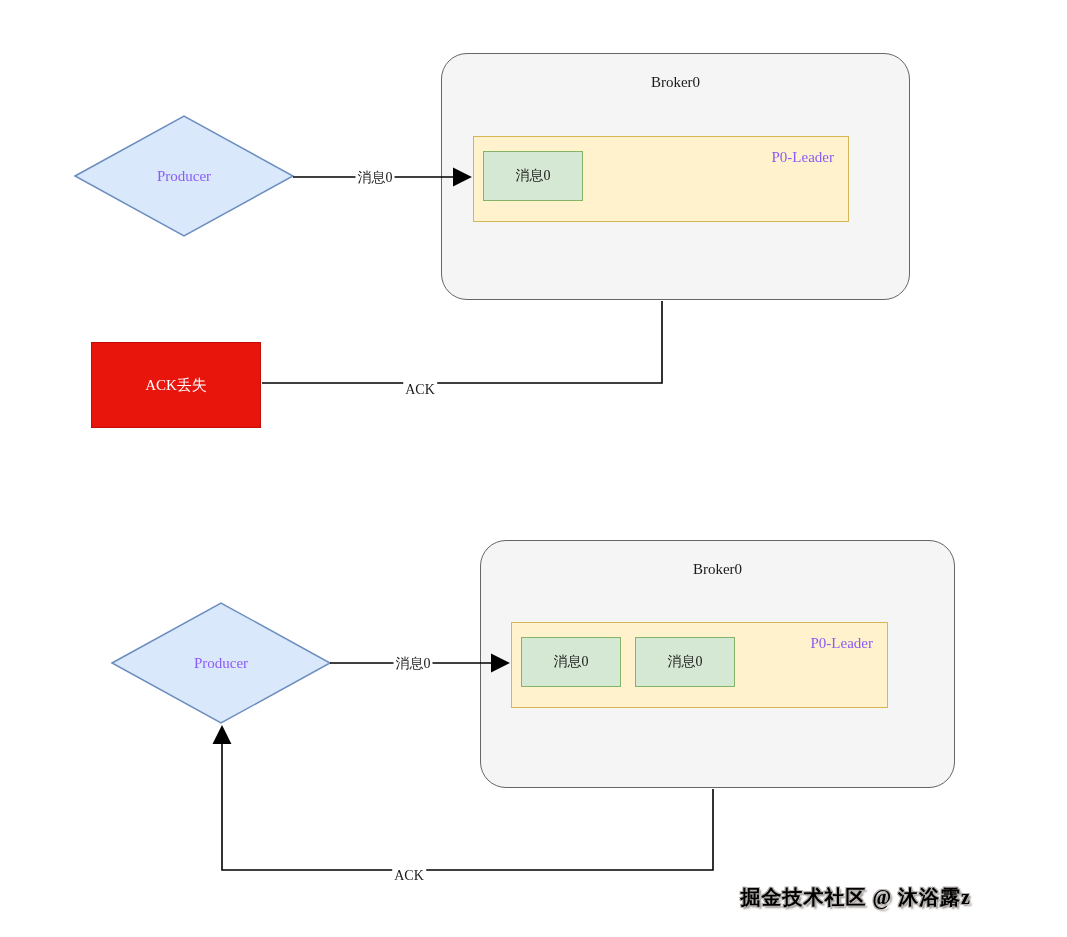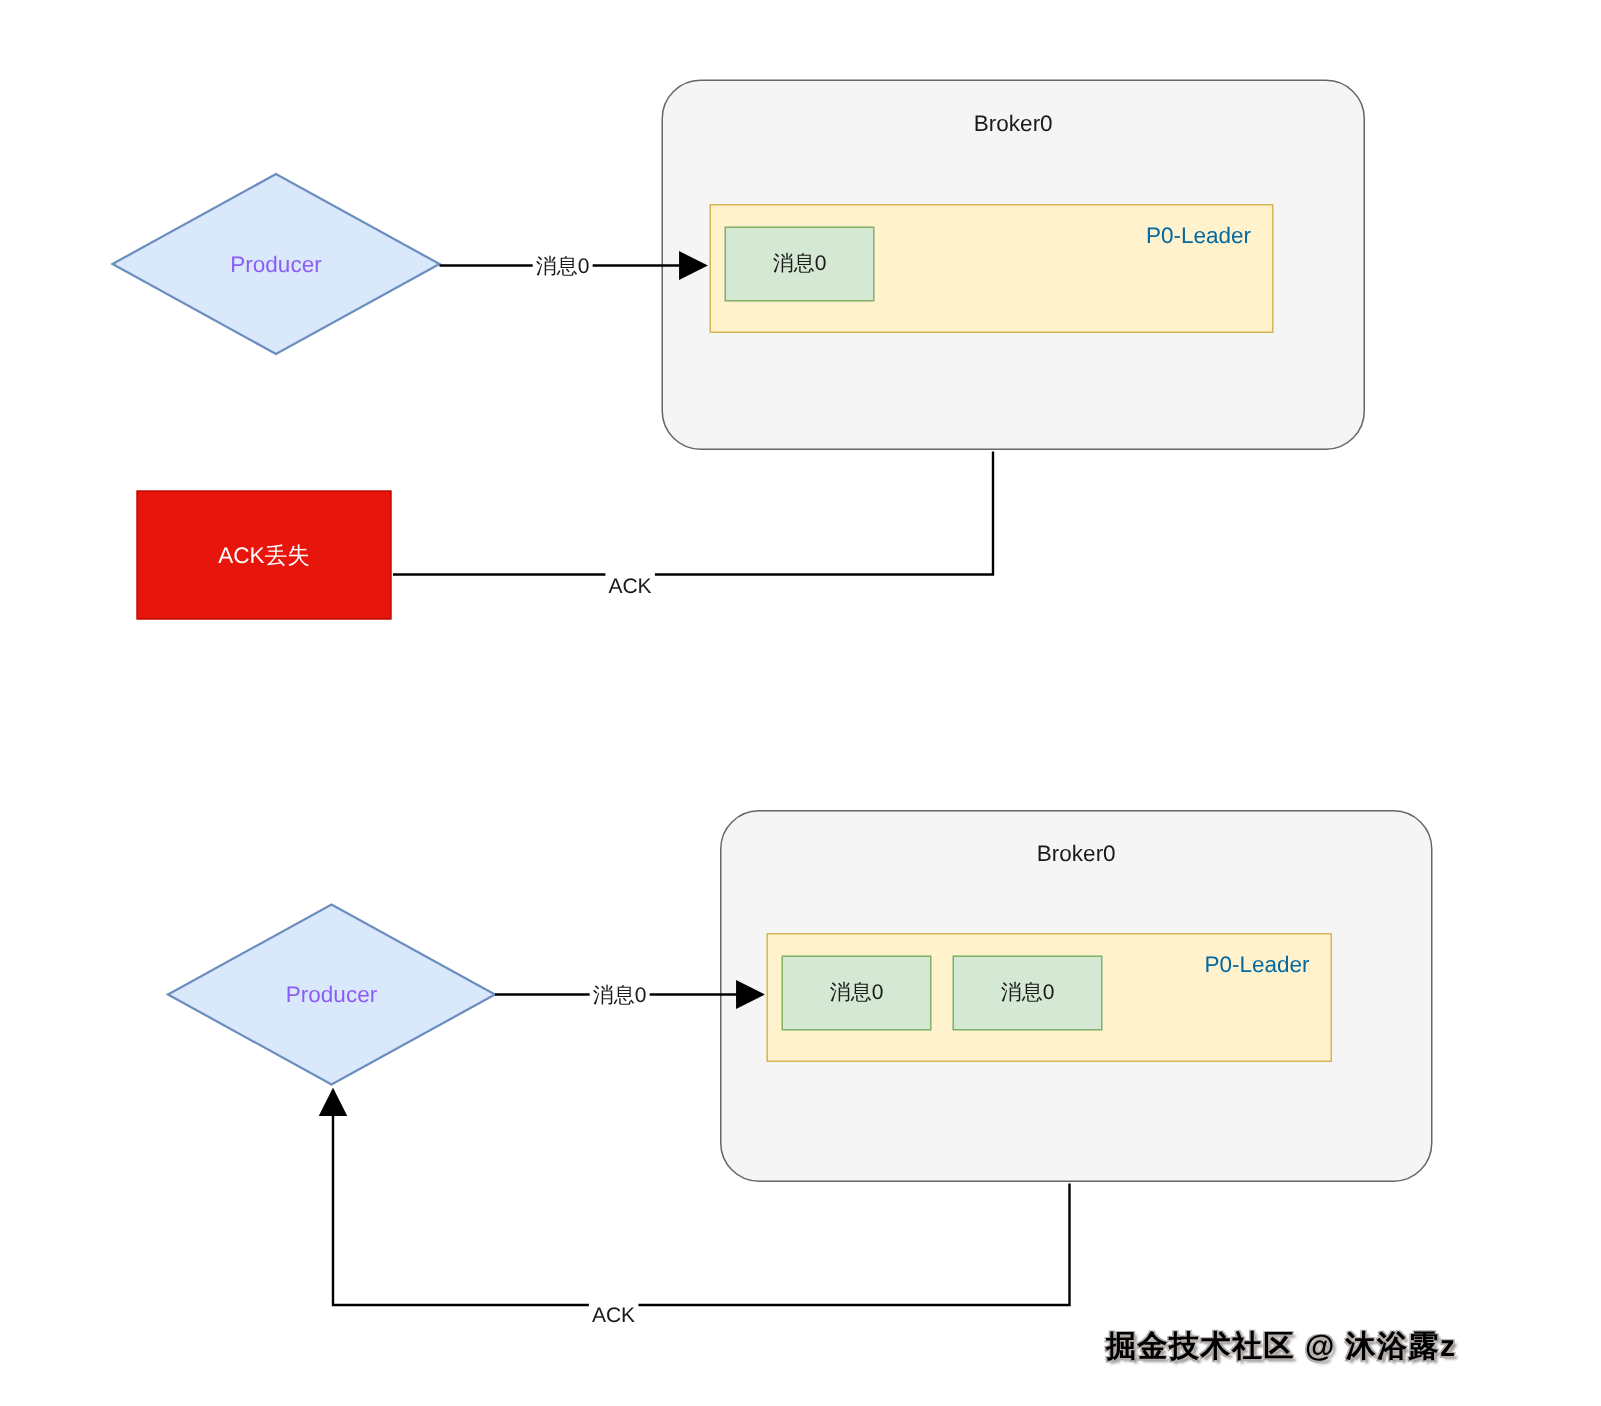--- a/index.html
+++ b/index.html
@@ -1,20 +1,20 @@
 <!DOCTYPE html>
 <html><head>
 <meta charset="utf-8">
 <style>
   html,body{margin:0;padding:0;background:#ffffff;}
   #canvas{
     position:relative;
     width:996px;height:937px;
     background:#ffffff;
-    font-family:Liberation Sans, sans-serif;
+    font-family:Liberation Serif, serif;
     overflow:hidden;
   }
   .abs{position:absolute;}
   svg#edges{position:absolute;left:0;top:0;width:1067px;height:937px;pointer-events:none;}
 
   
   .broker{
     background:#f5f5f5;
     border:1px solid #666666;
     border-radius:26px;
@@ -26,21 +26,21 @@
     font-size:15px;color:#1a1a1a;
   }
   
   .partition{
     background:#fff2cc;
     border:1px solid #d6b656;
     box-sizing:border-box;
   }
   .partition-label{
     position:absolute;top:12px;right:14px;
-    font-size:15px;color:#0369a1;
+    font-size:15px;color:#8b5cf6;
   }
   
   .message{
     background:#d5e8d4;
     border:1px solid #82b366;
     box-sizing:border-box;
     display:flex;align-items:center;justify-content:center;
     font-size:14px;color:#1a1a1a;
   }
   
@@ -84,21 +84,21 @@
 <div id="canvas">
 
   <div class="abs broker" style="left:441px;top:53px;width:469px;height:247px;">
     <div class="broker-title">Broker0</div>
   </div>
   <div class="abs partition" style="left:473px;top:136px;width:376px;height:86px;">
     <div class="partition-label">P0-Leader</div>
   </div>
   <div class="abs message" style="left:483px;top:151px;width:100px;height:50px;">消息0</div>
 
-  <div class="abs ack-lost" style="left:91px;top:327px;width:170px;height:86px;">ACK丢失</div>
+  <div class="abs ack-lost" style="left:91px;top:342px;width:170px;height:86px;">ACK丢失</div>
 
   <div class="abs broker" style="left:480px;top:540px;width:475px;height:248px;">
     <div class="broker-title">Broker0</div>
   </div>
   <div class="abs partition" style="left:511px;top:622px;width:377px;height:86px;">
     <div class="partition-label">P0-Leader</div>
   </div>
   <div class="abs message" style="left:521px;top:637px;width:100px;height:50px;">消息0</div>
   <div class="abs message" style="left:635px;top:637px;width:100px;height:50px;">消息0</div>
 

